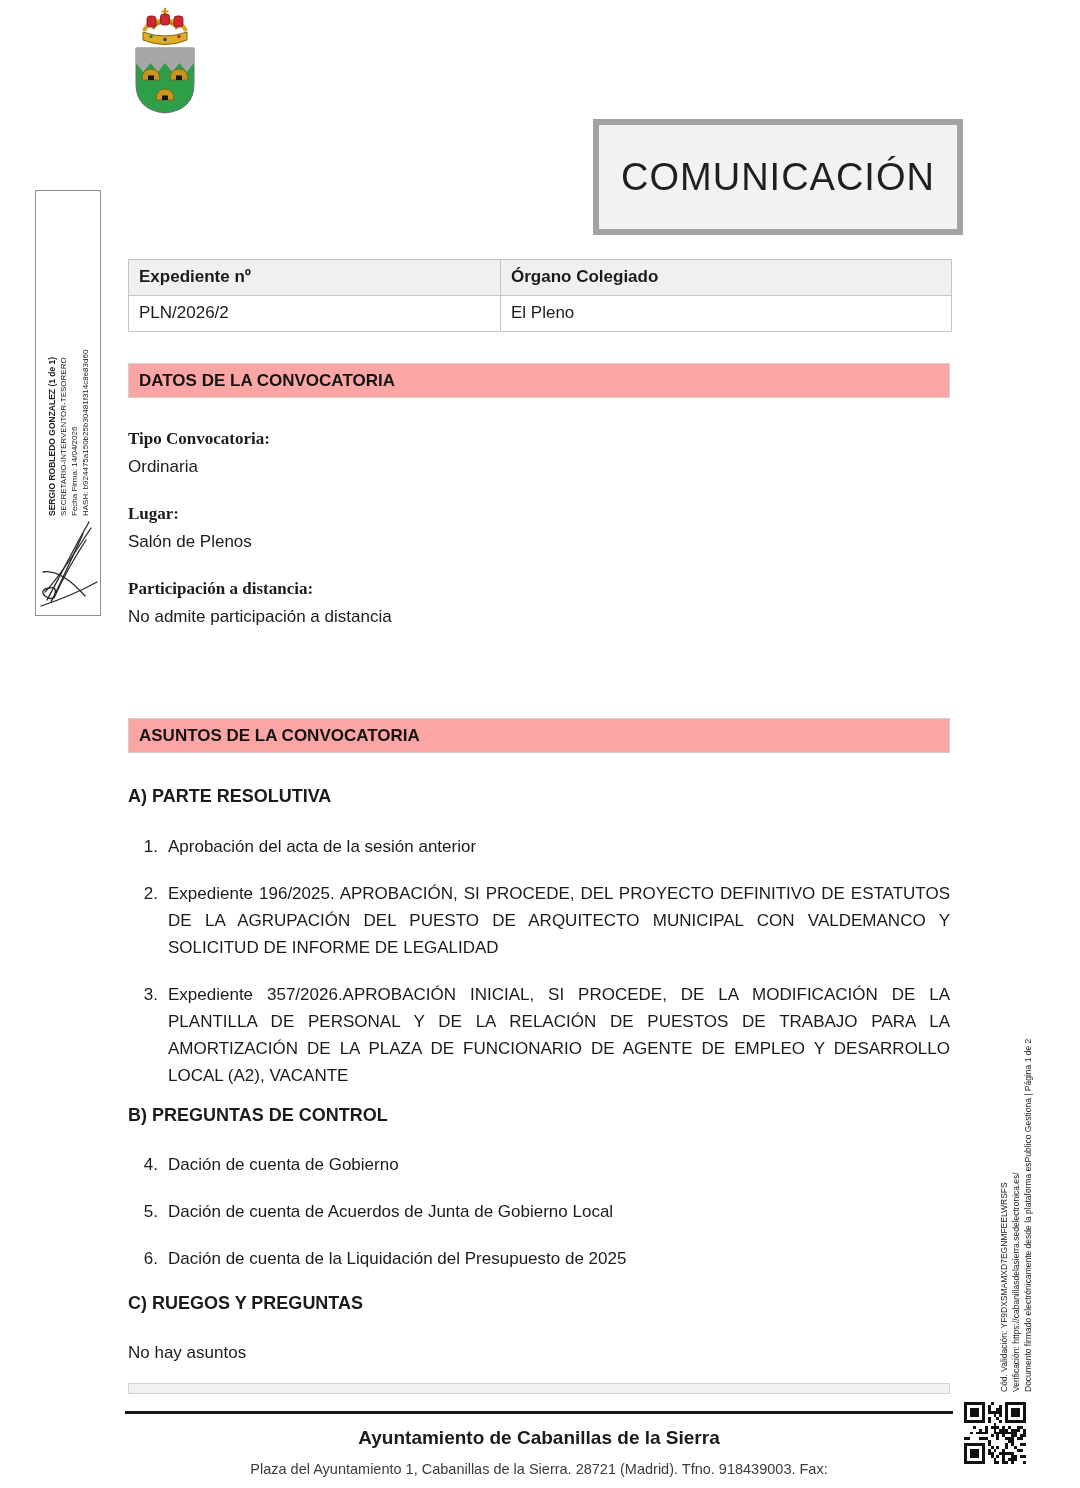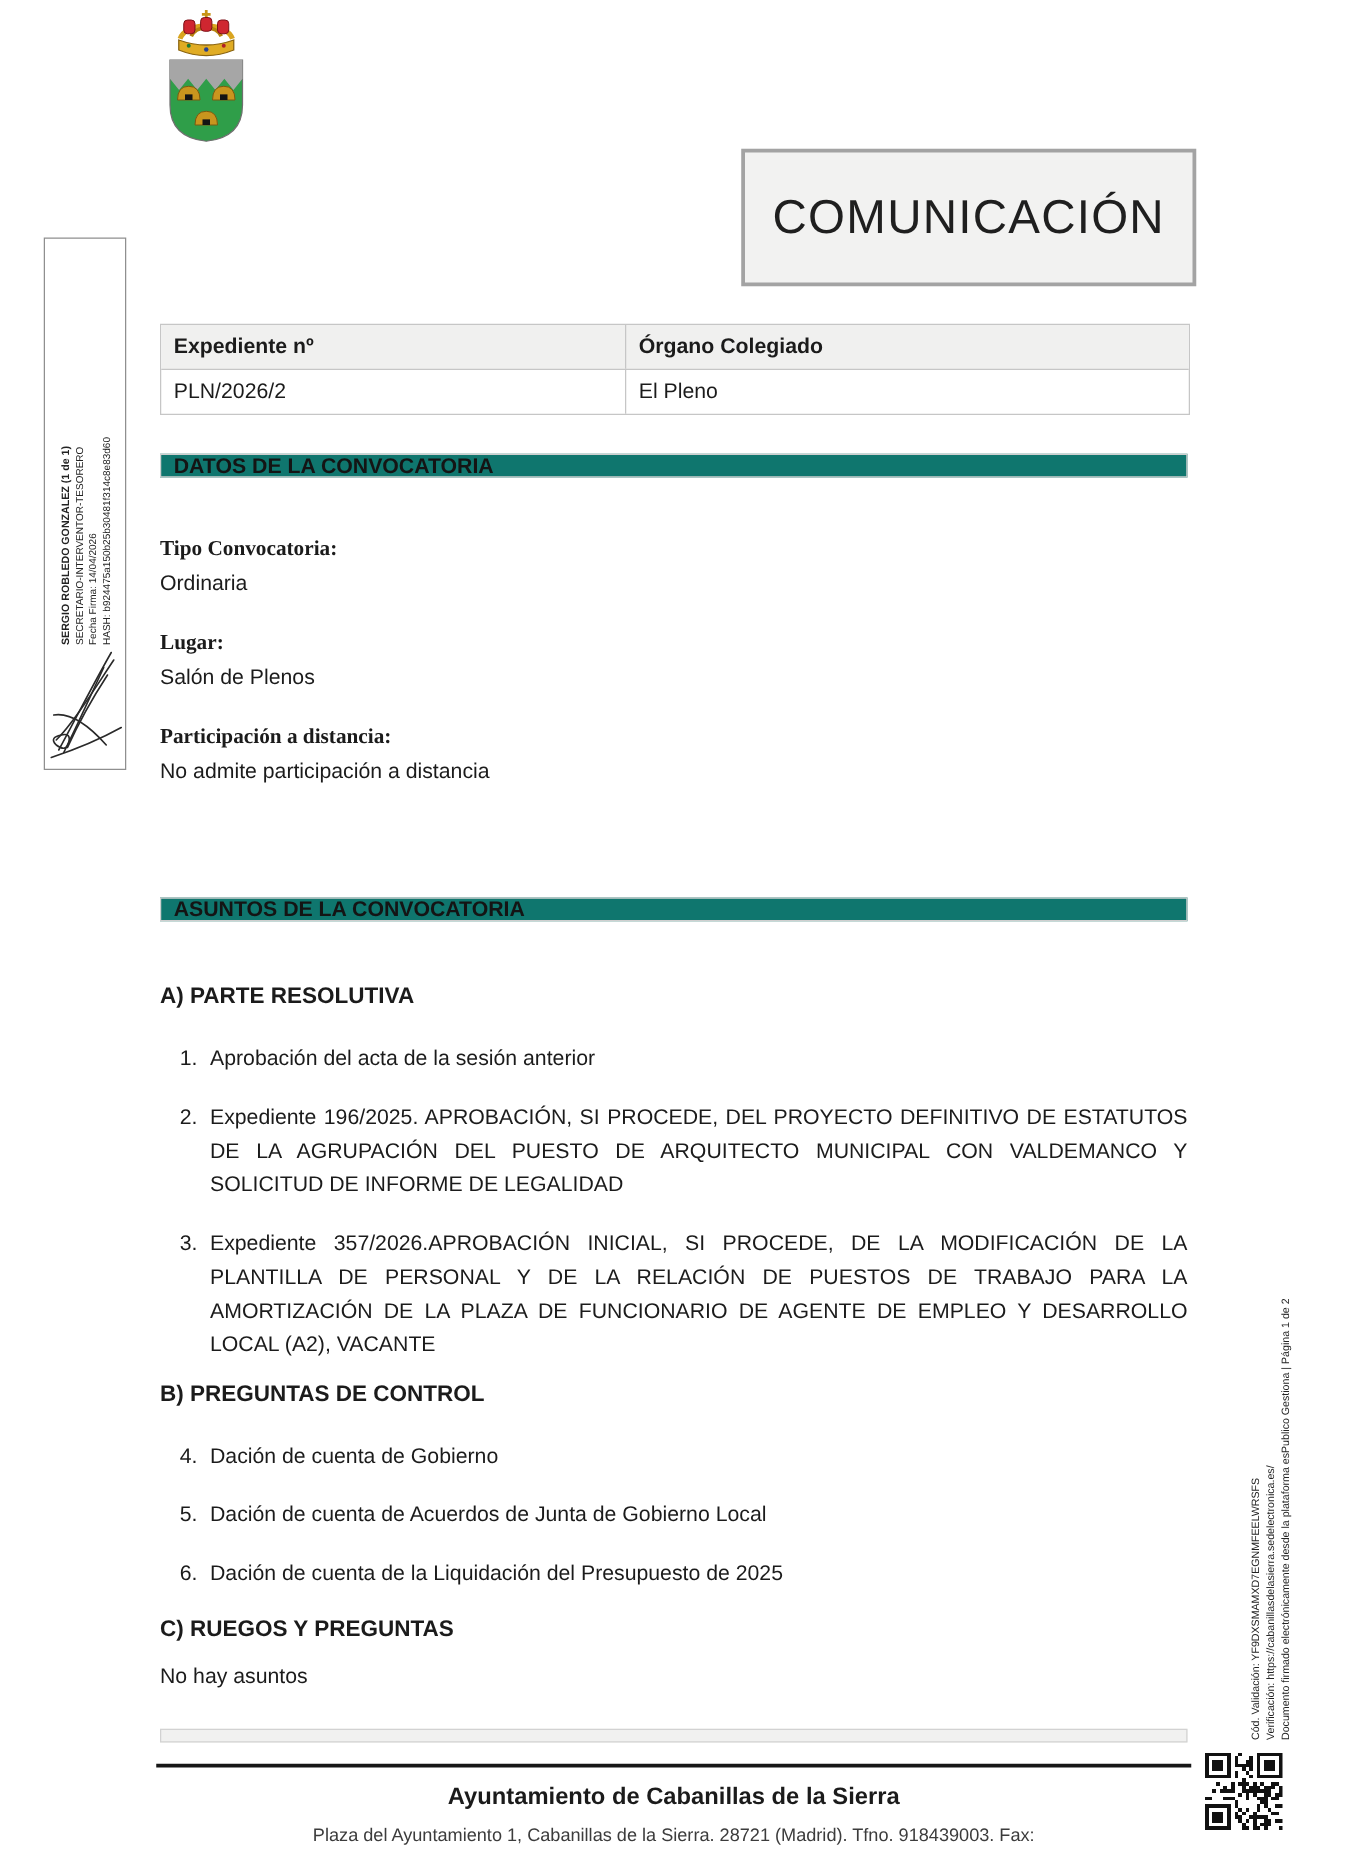--- a/index.html
+++ b/index.html
@@ -5,21 +5,21 @@
   html,body{margin:0;padding:0;background:#fff;}
   body{width:1080px;height:1488px;position:relative;overflow:hidden;
        font-family:"Liberation Sans",sans-serif;color:#1b1b1b;}
   .page{position:absolute;inset:0;background:#ffffff;}
 
   
   .crest{position:absolute;left:127px;top:7px;width:76px;height:110px;}
 
   
   .com-box{position:absolute;left:593px;top:119px;width:358px;height:104px;
-           background:#f2f2f1;border:3px solid #a3a3a3;display:flex;
+           background:#f2f2f1;border:6px solid #a3a3a3;display:flex;
            align-items:center;justify-content:center;}
   .com-box span{font-size:38px;letter-spacing:1px;color:#1f1f1f;}
 
   
   .sig-box{position:absolute;left:35px;top:190px;width:64px;height:424px;
            border:1px solid #8f8f8f;background:#fff;}
   .sig-text{position:absolute;left:47px;top:516px;width:215px;
             transform:rotate(-90deg);transform-origin:0 0;
             font-size:8px;line-height:11px;color:#222;white-space:nowrap;}
   .sig-text .b{font-weight:bold;font-size:8.5px;}
@@ -28,40 +28,40 @@
   
   .exp-table{position:absolute;left:128px;top:259px;width:822px;
              border:1px solid #c6c6c6;font-size:17px;}
   .exp-row{display:flex;}
   .exp-row.head{background:#f0f0ef;font-weight:bold;border-bottom:1px solid #c6c6c6;}
   .exp-cell{box-sizing:border-box;padding:7px 10px 8px 10px;}
   .exp-cell.c1{width:372px;border-right:1px solid #c6c6c6;}
   .exp-cell.c2{flex:1;}
 
   
-  .bar{position:absolute;left:128px;width:822px;height:19px;background:#0f766e;
+  .bar{position:absolute;left:128px;width:822px;height:35px;background:#fca5a5;
        border:1px solid #cfcfcf;box-sizing:border-box;display:flex;align-items:center;
        padding-left:10px;font-weight:bold;font-size:17px;color:#141414;}
   .bar-datos{top:363px;}
   .bar-asuntos{top:718px;}
   .bar-cut{position:absolute;left:128px;top:1383px;width:822px;height:11px;
            background:#f1f1f0;border:1px solid #d2d2d2;box-sizing:border-box;}
 
   
   .fields{position:absolute;left:128px;top:425px;width:822px;}
   .field{margin-bottom:19px;}
   .flabel{font-weight:bold;font-size:17px;line-height:28px;font-family:Liberation Serif, serif;}
   .fvalue{font-size:17px;line-height:28px;}
 
   
   .agenda{position:absolute;left:128px;top:786px;width:822px;}
   .part-title{font-weight:bold;font-size:18px;line-height:20px;}
   .t-a{margin-bottom:27px;}
   .t-b{margin-top:16px;margin-bottom:26px;}
-  .t-c{margin-top:21px;margin-bottom:14px;}
+  .t-c{margin-top:21px;margin-bottom:26px;}
   .item{display:flex;font-size:17px;line-height:27px;margin-bottom:20px;}
   .item .num{width:30px;text-align:right;padding-right:10px;flex:none;}
   .item .txt{flex:1;}
   .item .txt.just{text-align:justify;}
   .item.last{margin-bottom:16px;}
   .nohay{font-size:17px;line-height:27px;}
 
   
   .rule{position:absolute;left:125px;top:1411px;width:828px;height:3px;background:#161616;}
   .f-title{position:absolute;left:128px;top:1427px;width:822px;text-align:center;

